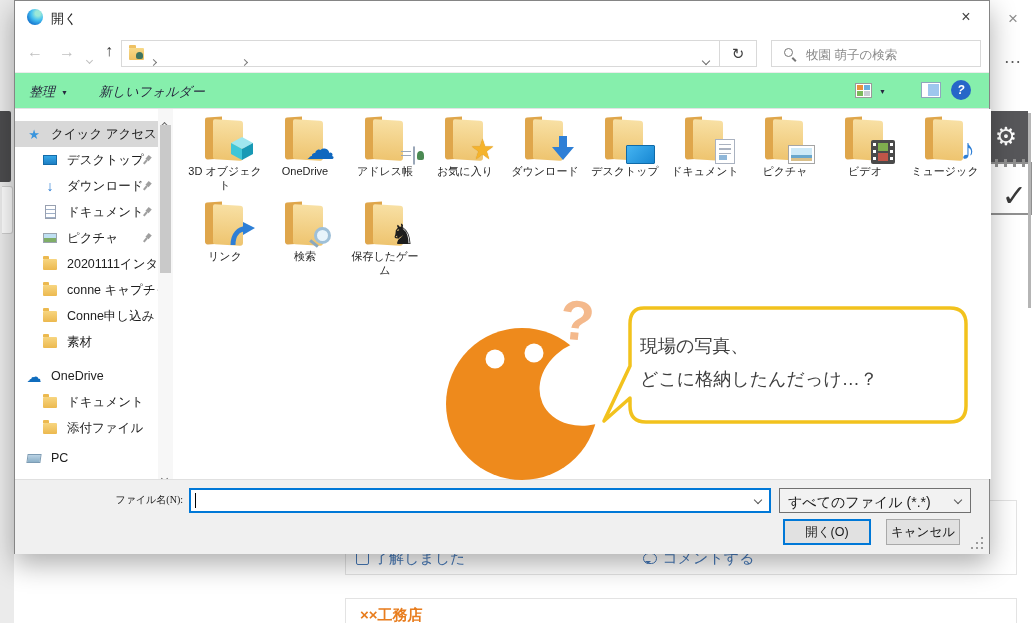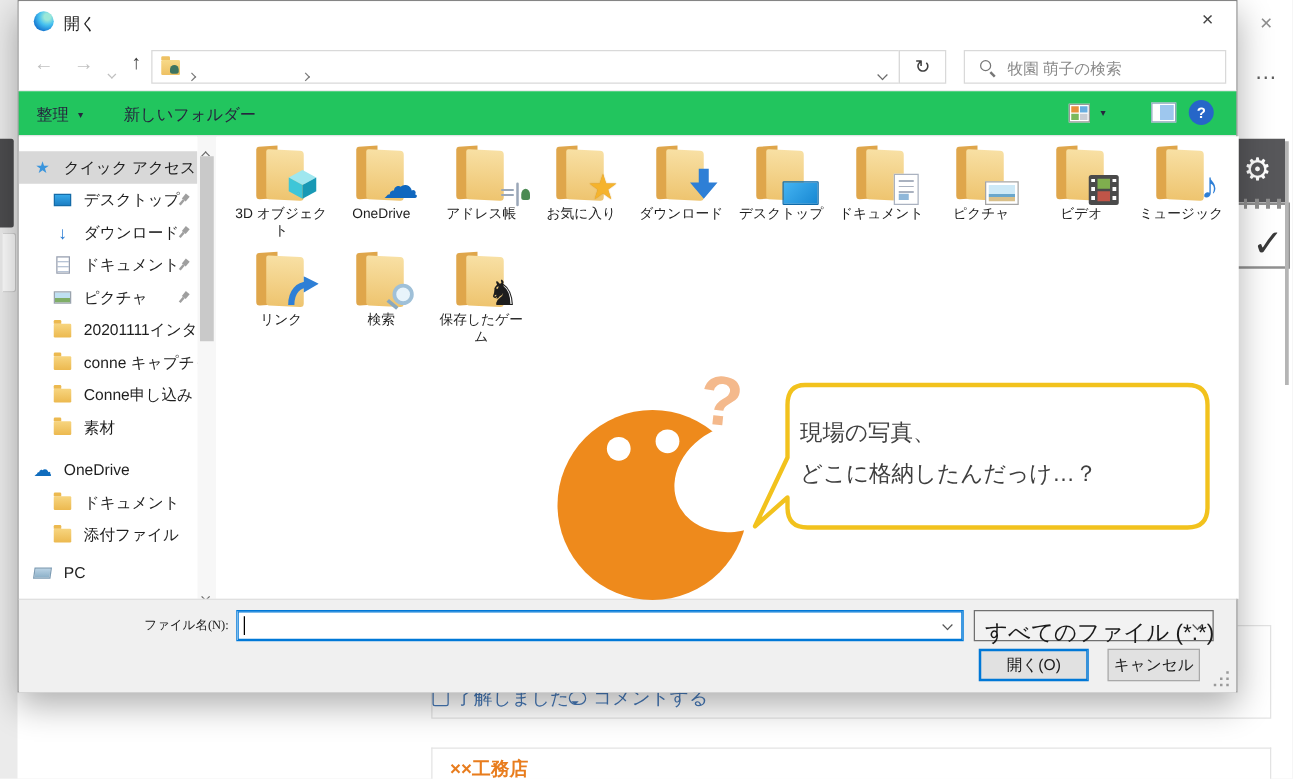--- a/index.html
+++ b/index.html
@@ -23,21 +23,21 @@
 
   .gear-box  { position:absolute; left:984px; top:111px; width:44px; height:51px; background:#57575a; color:#fff; text-align:center; line-height:51px; font-size:25px; }
   .check-box { position:absolute; left:986px; top:162px; width:46px; height:53px; background:#fff; border:2px solid #909090; }
   .check-box .tabs { position:absolute; top:-5px; left:7px; width:30px; height:8px;
                      background:repeating-linear-gradient(90deg,#909090 0 3px,transparent 3px 9px); }
   .check-box .mark { position:absolute; right:3px; bottom:2px; font-size:30px; font-weight:bold; color:#3a3a3a; line-height:1; }
   .bg-scrollthumb { position:absolute; left:1028px; top:113px; width:3px; height:195px; background:#b5b5b5; }
 
   .card1 { position:absolute; left:345px; top:500px; width:672px; height:75px; background:#fff; border:1px solid #e3e3e3; z-index:1; }
   .card2 { position:absolute; left:345px; top:598px; width:672px; height:30px; background:#fff; border:1px solid #e3e3e3; border-bottom:none; z-index:1; }
-  .link-row { position:absolute; top:48px; left:0; display:flex; }
+  .link-row { position:absolute; top:48px; left:10px; display:flex; gap:178px; }
   .bg-link { display:flex; align-items:center; gap:5px; color:#4679b8; font-size:15px; white-space:nowrap; }
   .like-ic { width:13px; height:13px; border:1.6px solid #4679b8; border-radius:2px; display:inline-block; }
   .cmt-ic  { width:14px; height:11px; border:1.6px solid #4679b8; border-radius:6px; position:relative; display:inline-block; }
   .cmt-ic::after { content:""; position:absolute; left:1px; bottom:-4px; border:3px solid transparent; border-top-color:#4679b8; }
   .company { position:absolute; left:14px; top:7px; color:#e87d1e; font-size:15px; font-weight:bold; }
 
   
   .dialog { position:absolute; left:14px; top:0; width:976px; height:554px; background:#fff;
             border:1px solid #858585; box-shadow:0 10px 26px rgba(0,0,0,.32); z-index:10; }
 
@@ -63,21 +63,21 @@
   .addr-chev2 { position:absolute; left:120px; top:10px; color:#7a7a7a; } .addr-chev2 .chev{width:5px;height:5px;}
   .addr-dd    { position:absolute; right:10px; top:9px;  color:#6a6a6a; } .addr-dd .chev{width:6px;height:6px;}
   .refresh { position:absolute; left:704px; top:7px; width:38px; height:27px; border:1px solid #d9d9d9; background:#fff;
              text-align:center; line-height:25px; font-size:15px; color:#3f3f3f; }
   .searchbox { position:absolute; left:756px; top:7px; width:210px; height:27px; border:1px solid #d9d9d9; background:#fff; }
   .mag { display:inline-block; width:9px; height:9px; border:1.6px solid #767676; border-radius:50%; position:relative; }
   .mag::after { content:""; position:absolute; left:8px; top:8px; width:5px; height:1.6px; background:#767676; transform:rotate(45deg); transform-origin:0 0; }
   .searchbox .mag { position:absolute; left:12px; top:7px; }
   .search-ph { position:absolute; left:34px; top:6px; font-size:12.5px; color:#8a8a8a; white-space:nowrap; }
 
-  .toolbar { position:absolute; left:0; top:72px; width:100%; height:36px; background:#22c55e; border-bottom:1px solid #e2e3e5; color:#26263e; }
+  .toolbar { position:absolute; left:0; top:72px; width:100%; height:36px; background:#86efac; border-bottom:1px solid #e2e3e5; color:#26263e;font-style:italic; }
   .tb-organize { position:absolute; left:14px; top:10px; font-size:13px; display:flex; align-items:center; gap:6px; }
   .tb-caret { font-size:7px; line-height:1; }
   .tb-newfolder { position:absolute; left:84px; top:10px; font-size:13px; }
   .views-ic { position:absolute; left:840px; top:10px; width:17px; height:15px; border:1px solid #9a9a9a; background:#fff;
               display:grid; grid-template-columns:1fr 1fr; grid-template-rows:1fr 1fr; gap:1px; padding:1px; }
   .views-ic i { display:block; } 
   .views-ic i:nth-child(1){background:#e8913c;} .views-ic i:nth-child(2){background:#69aee0;}
   .views-ic i:nth-child(3){background:#7cb95c;} .views-ic i:nth-child(4){background:#c9cdd4;}
   .views-caret { position:absolute; left:864px; top:15px; font-size:7px; }
   .panel-ic { position:absolute; left:906px; top:9px; width:20px; height:16px; background:#fff; border:1px solid #8fa6bd; }
@@ -149,21 +149,21 @@
   .ovl.mag-pos { right:-4px; bottom:2px; }
 
   
   .foot { position:absolute; left:0; top:478px; width:100%; height:75px; background:#f0f0f0; border-top:1px solid #e0e0e0; }
   .fn-label { position:absolute; left:56px; top:13px; width:112px; text-align:right; font-size:10px; color:#1a1a1a;font-family:Liberation Serif, serif; }
   .fn-input { position:absolute; left:174px; top:8px; width:582px; height:25px; background:#fff; border:1px solid #0078d7; box-shadow:inset 0 0 0 1px #0078d7; }
   .fn-caret { position:absolute; left:5px; top:4px; width:1px; height:15px; background:#000; }
   .fn-input .chev, .ft-select .chev { position:absolute; right:9px; top:8px; color:#555; width:6px; height:6px; }
   .fn-text { position:absolute; left:8px; top:5px; font-size:12.5px; }
   .ft-select { position:absolute; left:764px; top:8px; width:192px; height:25px; background:#f2f2f2; border:1px solid #707070; }
-  .ft-text { position:absolute; left:8px; top:5px; font-size:18px; color:#1a1a1a; white-space:nowrap; }
+  .ft-text { position:absolute; left:8px; top:5px; font-size:14px; color:#1a1a1a; white-space:nowrap; }
   .btn { position:absolute; top:39px; height:26px; background:#e1e1e1; text-align:center; line-height:24px; font-size:12.5px; color:#1a1a1a; }
   .btn-open   { left:768px; width:88px; border:1px solid #0078d7; box-shadow:inset 0 0 0 1px #0078d7; }
   .btn-cancel { left:871px; width:74px; border:1px solid #a9a9a9; }
   .grip { position:absolute; right:4px; bottom:3px; width:14px; height:14px; }
   .grip::before { content:""; position:absolute; left:0; top:0; width:2px; height:2px; background:transparent;
                   box-shadow:10px 0 #9a9a9a, 5px 5px #9a9a9a, 10px 5px #9a9a9a, 0 10px #9a9a9a, 5px 10px #9a9a9a, 10px 10px #9a9a9a; }
 
   
   .mascot-svg { position:absolute; left:430px; top:296px; width:220px; height:200px; z-index:50; }
   .qmark { position:absolute; left:560px; top:288px; z-index:50; font-size:56px; font-weight:bold; color:#f4b98c; transform:rotate(6deg); }

